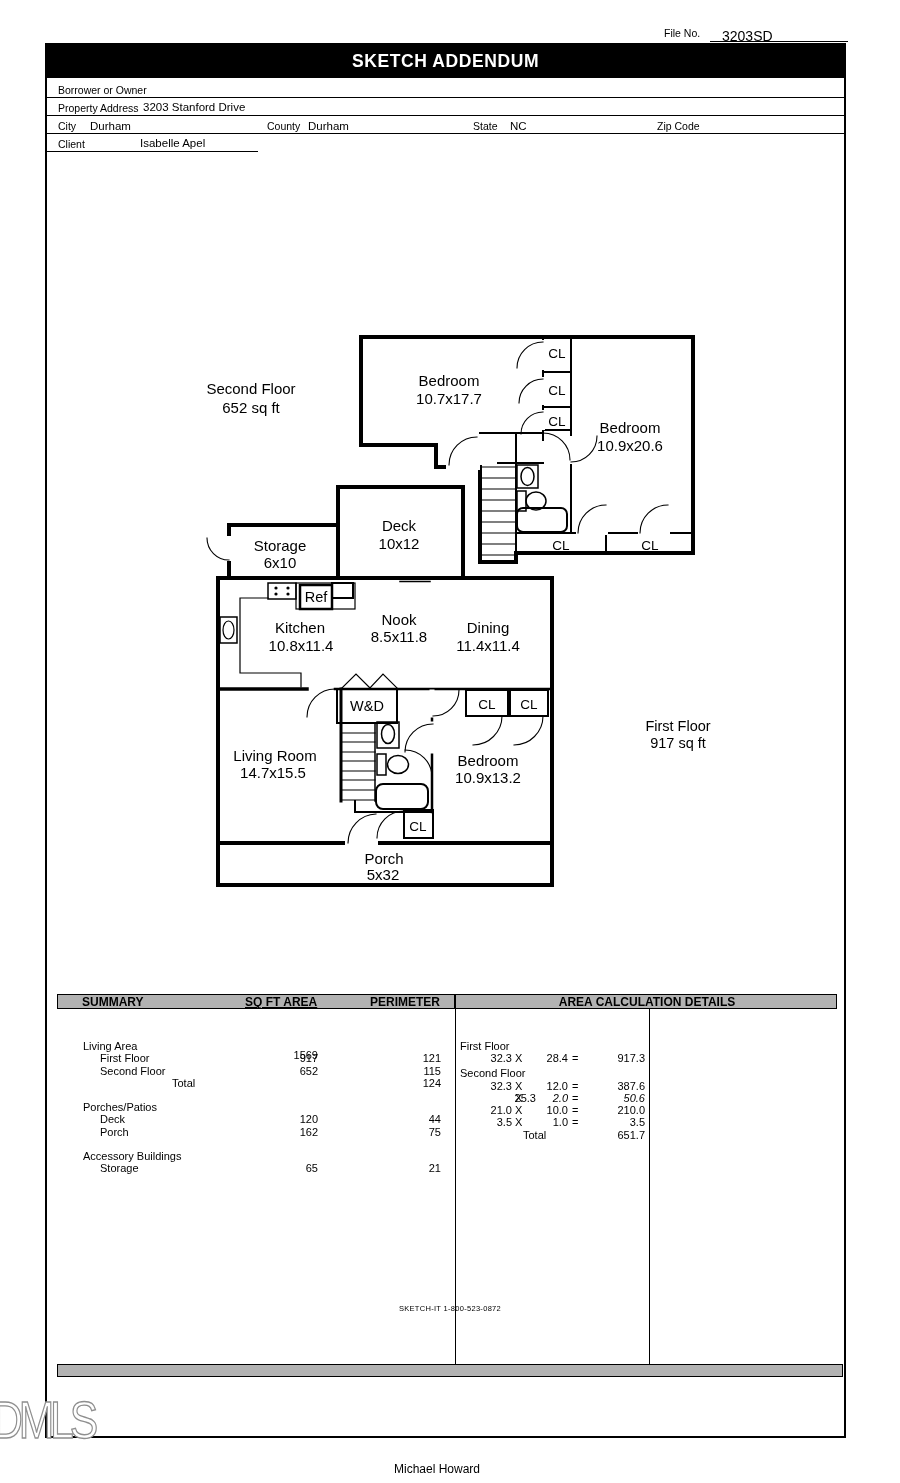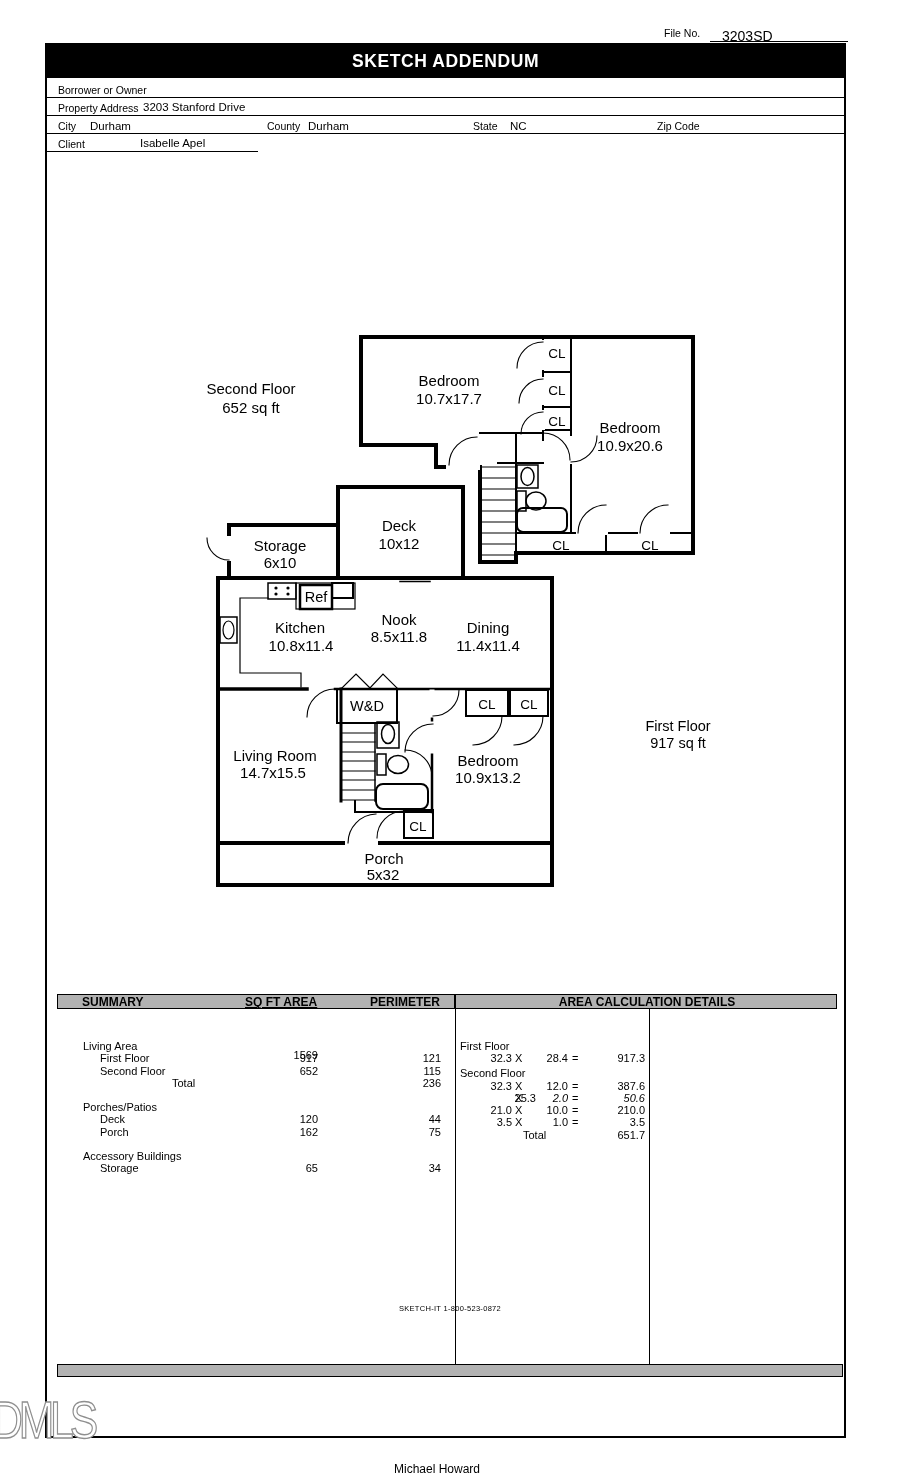--- a/index.html
+++ b/index.html
@@ -217,34 +217,34 @@
 
 <span class="abs t11" style="left:83px;top:1014px;">Living Area</span>
 <span class="abs t11" style="left:100px;top:1026px;">First Floor</span>
 <span class="abs t11 r" style="left:238px;top:1026px;width:80px;">917</span>
 <span class="abs t11 r" style="left:361px;top:1026px;width:80px;">121</span>
 <span class="abs t11" style="left:100px;top:1039px;">Second Floor</span>
 <span class="abs t11 r" style="left:238px;top:1039px;width:80px;">652</span>
 <span class="abs t11 r" style="left:361px;top:1039px;width:80px;">115</span>
 <span class="abs t11" style="left:172px;top:1051px;">Total</span>
 <span class="abs t11 r" style="left:238px;top:1023px;width:80px;">1569</span>
-<span class="abs t11 r" style="left:361px;top:1051px;width:80px;">236</span>
+<span class="abs t11 r" style="left:361px;top:1051px;width:80px;">124</span>
 
 <span class="abs t11" style="left:83px;top:1075px;">Porches/Patios</span>
 <span class="abs t11" style="left:100px;top:1087px;">Deck</span>
 <span class="abs t11 r" style="left:238px;top:1087px;width:80px;">120</span>
 <span class="abs t11 r" style="left:361px;top:1087px;width:80px;">44</span>
 <span class="abs t11" style="left:100px;top:1100px;">Porch</span>
 <span class="abs t11 r" style="left:238px;top:1100px;width:80px;">162</span>
 <span class="abs t11 r" style="left:361px;top:1100px;width:80px;">75</span>
 
 <span class="abs t11" style="left:83px;top:1124px;">Accessory Buildings</span>
 <span class="abs t11" style="left:100px;top:1136px;">Storage</span>
 <span class="abs t11 r" style="left:238px;top:1136px;width:80px;">65</span>
-<span class="abs t11 r" style="left:361px;top:1136px;width:80px;">34</span>
+<span class="abs t11 r" style="left:361px;top:1136px;width:80px;">21</span>
 
 <span class="abs t11" style="left:460px;top:1014px;">First Floor</span>
 <span class="abs t11 r" style="left:467px;top:1026px;width:45px;">32.3</span>
 <span class="abs t11" style="left:515px;top:1026px;">X</span>
 <span class="abs t11 r" style="left:528px;top:1026px;width:40px;">28.4</span>
 <span class="abs t11" style="left:572px;top:1026px;">=</span>
 <span class="abs t11 r" style="left:595px;top:1026px;width:50px;">917.3</span>
 
 <span class="abs t11" style="left:460px;top:1041px;">Second Floor</span>
 <span class="abs t11 r" style="left:467px;top:1054px;width:45px;">32.3</span>

